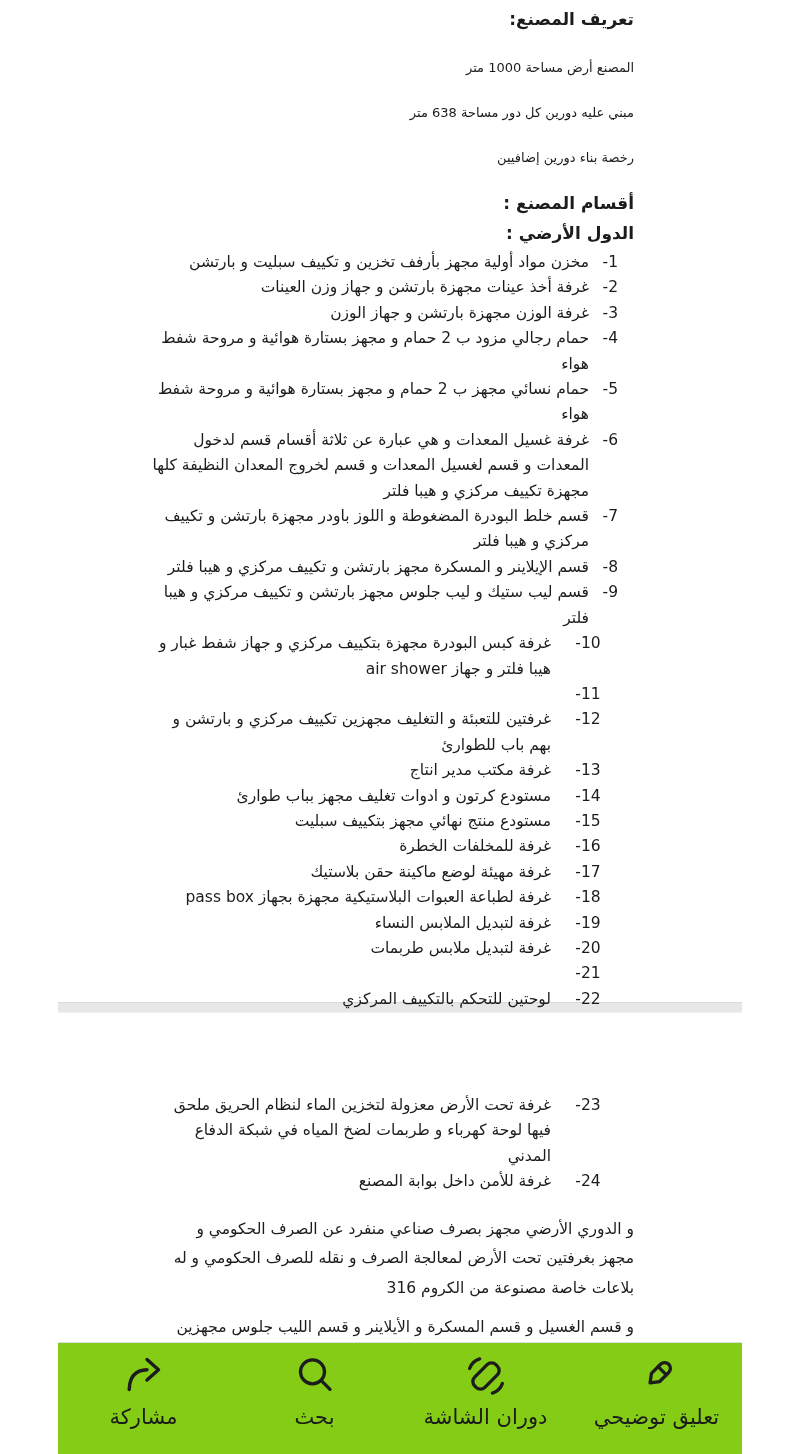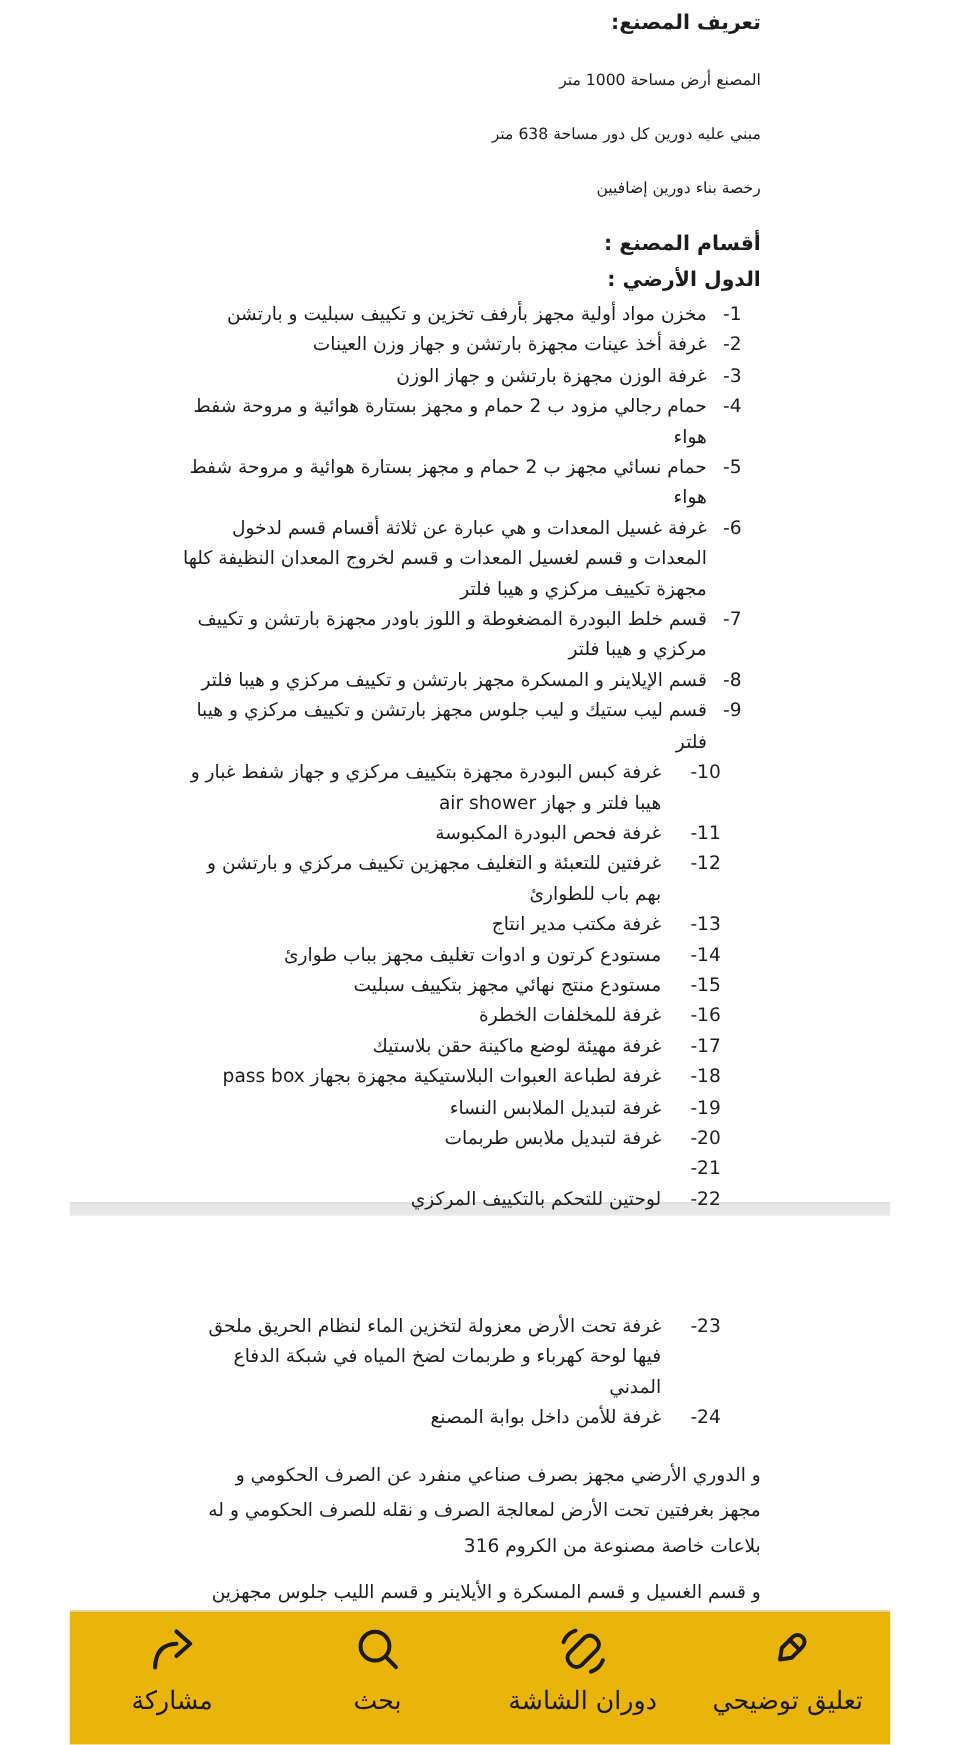--- a/index.html
+++ b/index.html
@@ -42,21 +42,21 @@
     height:9px;
     background:#e7e7e7;
     border-top:1px solid #d9d9d9;
     border-bottom:1px solid #f1f1f1;
   }
   
   .toolbar{
     position:absolute;left:0;right:0;bottom:0;
     height:112px;
     box-sizing:border-box;
-    background:#eab308;
+    background:#84cc16;
     border-top:1px solid #e0e0e0;
     display:flex;
     direction:ltr;
   }
   .tb-btn{
     flex:1 1 0;
     display:flex;flex-direction:column;align-items:center;
     padding-top:11px;gap:5px;
     background:none;border:none;cursor:pointer;
     font-family:inherit;
@@ -125,21 +125,20 @@
           <div class="li">
             <span class="num">9-</span>
             <div class="txt">قسم ليب ستيك و ليب جلوس مجهز بارتشن و تكييف مركزي و هيبا فلتر</div>
           </div>
           <div class="li tabbed">
             <span class="num">10-</span>
             <div class="txt">غرفة كبس البودرة مجهزة  بتكييف مركزي و جهاز شفط غبار و  هيبا فلتر و جهاز air shower</div>
           </div>
           <div class="li tabbed">
             <span class="num">11-</span>
-            <div class="txt">غرفة فحص البودرة المكبوسة</div>
           </div>
           <div class="li tabbed">
             <span class="num">12-</span>
             <div class="txt">غرفتين للتعبئة و التغليف مجهزين تكييف مركزي و بارتشن و بهم باب للطوارئ</div>
           </div>
           <div class="li tabbed">
             <span class="num">13-</span>
             <div class="txt">غرفة مكتب مدير انتاج</div>
           </div>
           <div class="li tabbed">

